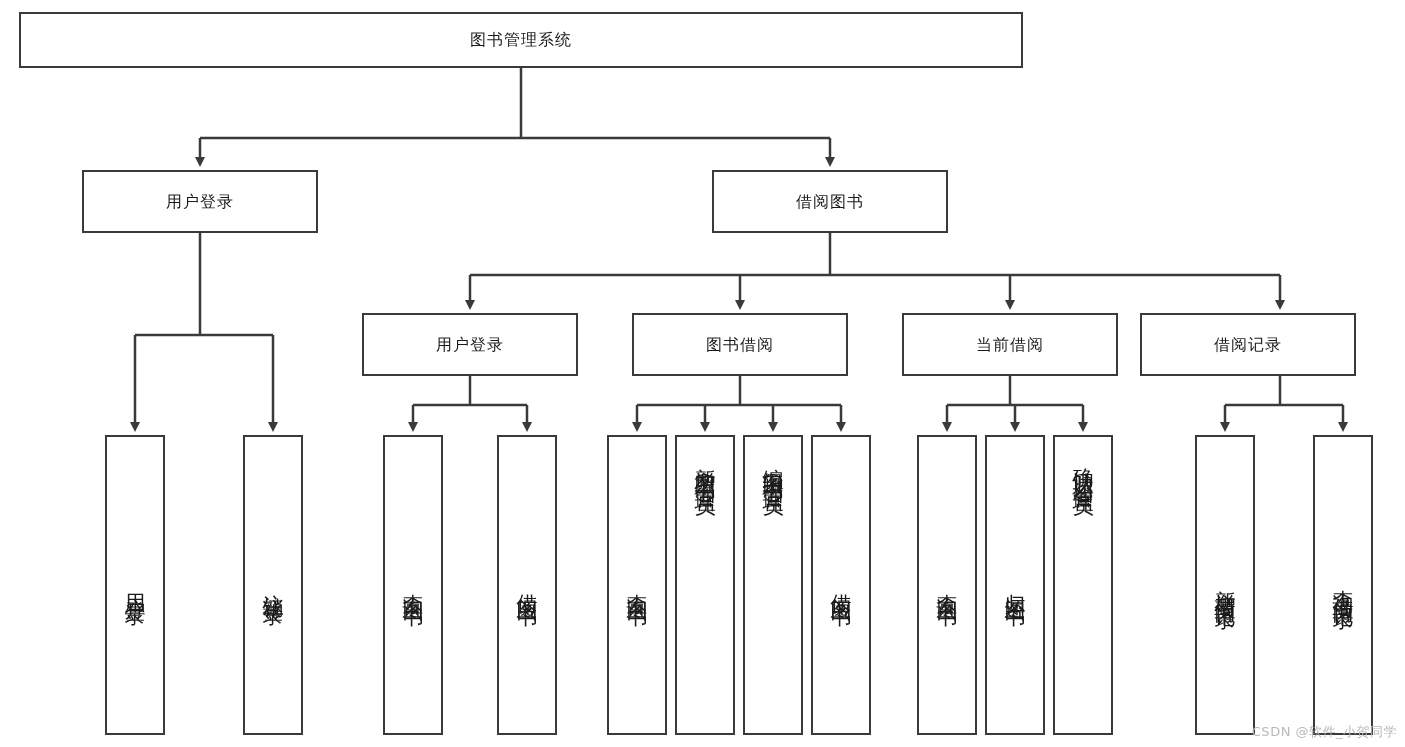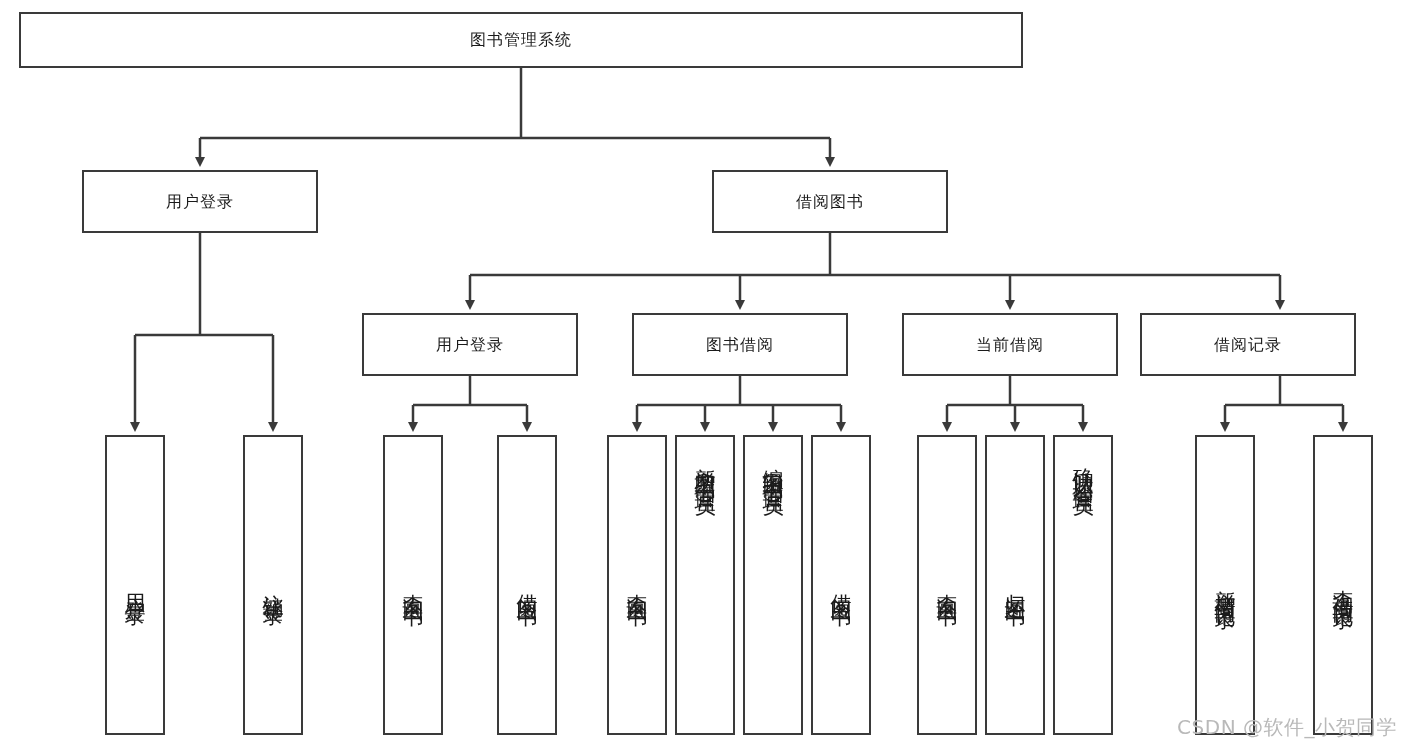--- a/index.html
+++ b/index.html
@@ -53,21 +53,21 @@
     display: block;
   }
   .node.vertical.mid {
     align-items: center;
     padding-top: 0;
   }
   #watermark {
     position: absolute;
     right: 8px;
     bottom: 6px;
-    font-size: 20px;
+    font-size: 13px;
     color: #b9b9b9;
     letter-spacing: 0.5px;
     white-space: nowrap;
   }
 </style>
 </head>
 <body>
 
 <div id="canvas">
 

